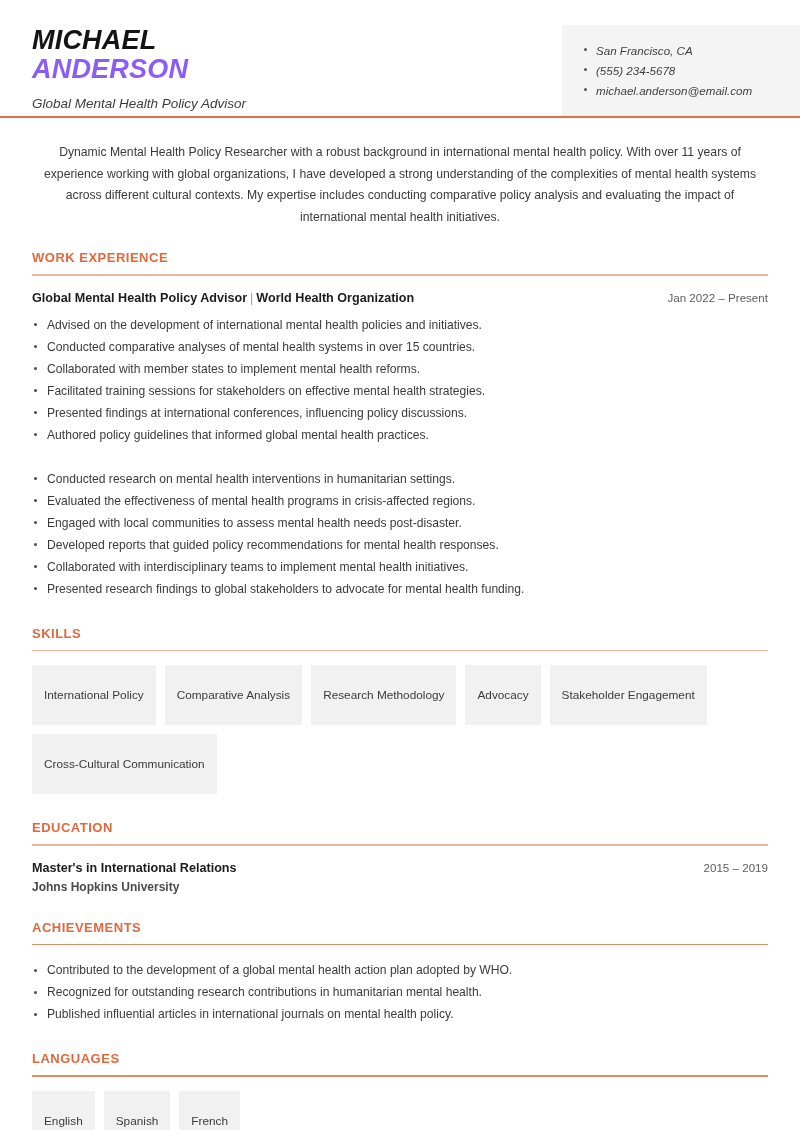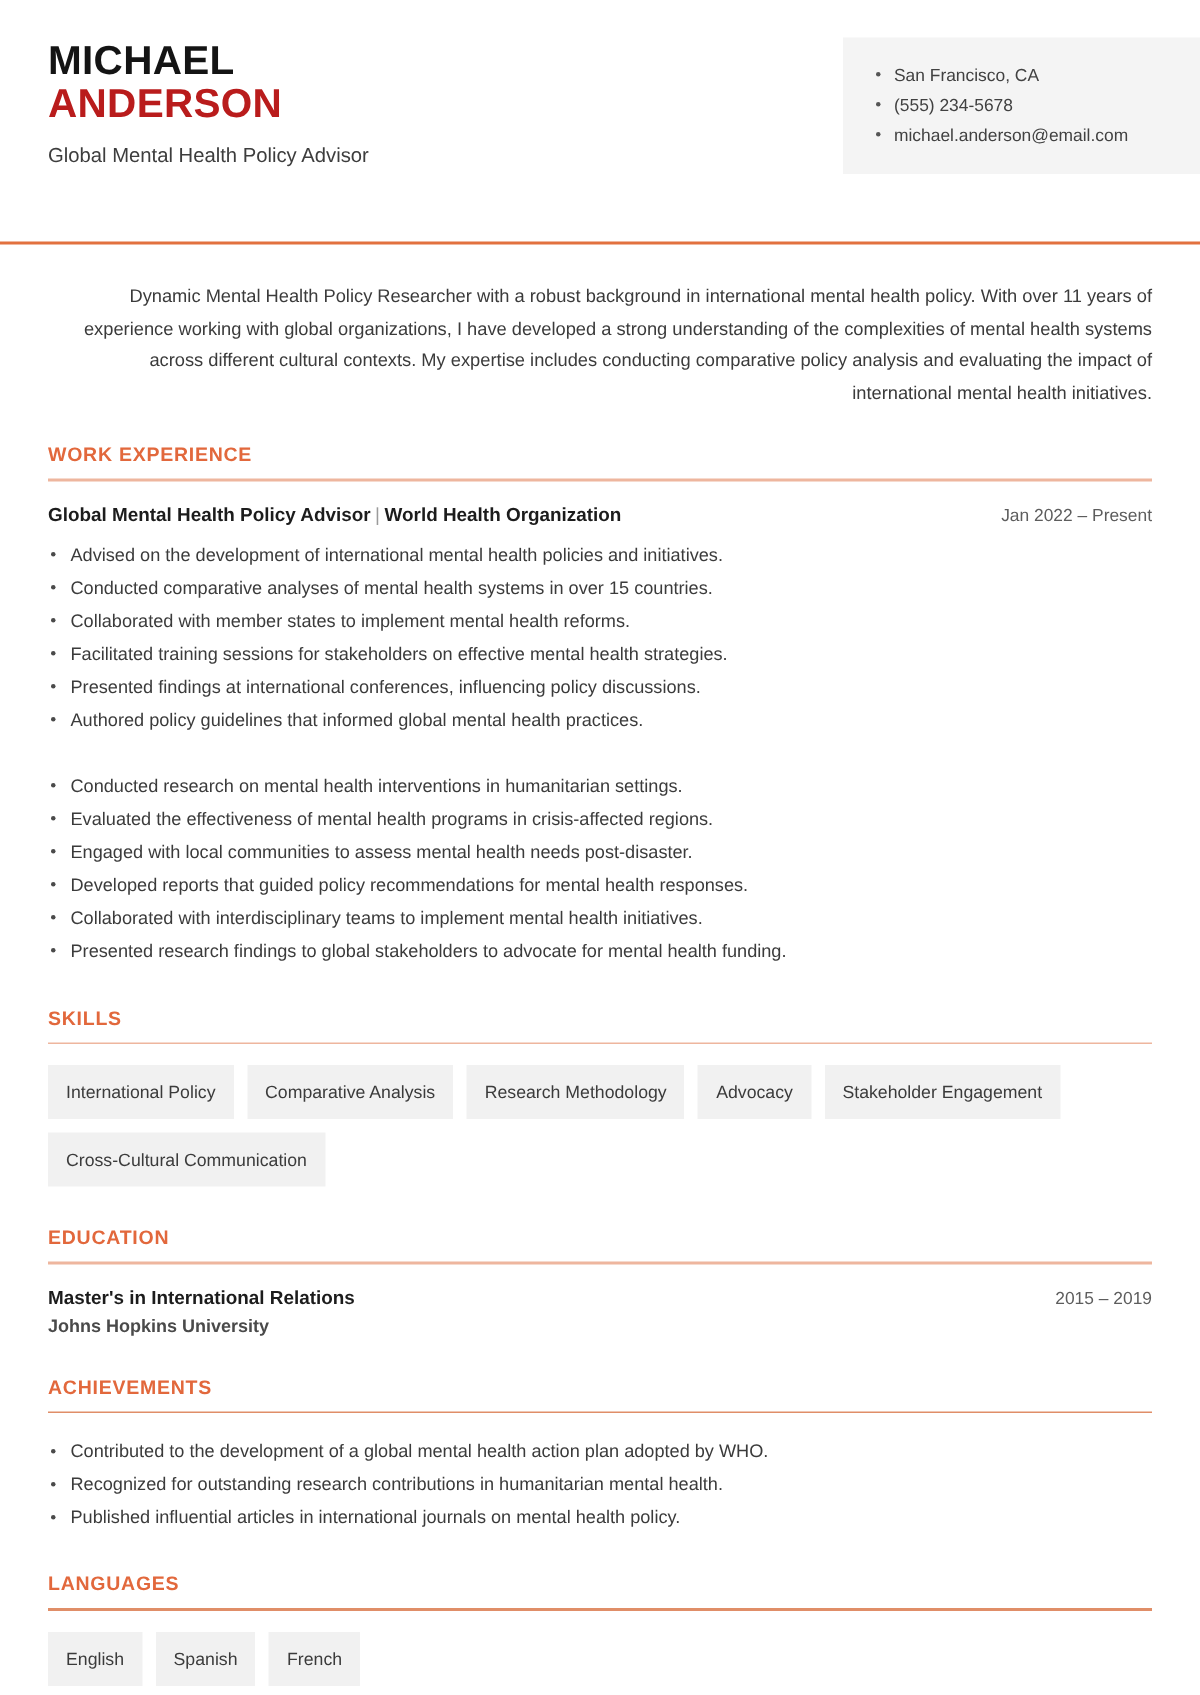--- a/index.html
+++ b/index.html
@@ -13,40 +13,41 @@
     font-family: "Liberation Sans", sans-serif;
     color: #333333;
     -webkit-font-smoothing: antialiased;
     position: relative;
     overflow: hidden;
   }
 
   
   .header {
     position: relative;
-    height: 163px;
+    height: 118px;
     box-sizing: border-box;
+    font-style: italic;
   }
   .header-inner {
     display: flex;
     justify-content: space-between;
     align-items: flex-start;
     height: 100%;
   }
   .identity {
     padding: 26px 0 0 32px;
   }
   .name-line {
     font-size: 27px;
     font-weight: bold;
     letter-spacing: 0.2px;
     line-height: 29px;
   }
   .name-first { color: #141414; }
-  .name-last  { color: #b91c1c; }
+  .name-last  { color: #8b5cf6; }
   .job-title {
     margin-top: 12px;
     font-size: 13.5px;
     color: #3d3d3d;
     font-weight: normal;
   }
 
   .contact-panel {
     background: #f4f4f4;
     width: 238px;
@@ -84,21 +85,21 @@
 
   
   .content {
     padding: 0 32px;
   }
   .summary {
     margin-top: 24px;
     font-size: 12.2px;
     line-height: 21.5px;
     color: #3b3b3b;
-    text-align: right;
+    text-align: center;
   }
 
   .section { margin-top: 22px; }
   .section-title {
     font-size: 13px;
     font-weight: bold;
     color: #e2683c;
     letter-spacing: 0.5px;
     text-transform: uppercase;
   }
@@ -162,21 +163,21 @@
 
   .tags {
     display: flex;
     flex-wrap: wrap;
     gap: 9px;
     margin-top: 14px;
   }
   .tag {
     background: #f1f1f1;
     border-radius: 0;
-    padding: 11px 12px;
+    padding: 23px 12px;
     font-size: 11.8px;
     color: #3b3b3b;
     line-height: 14px;
   }
 </style>
 </head>
 <body>
 
 <div class="header">
   <div class="header-inner">

